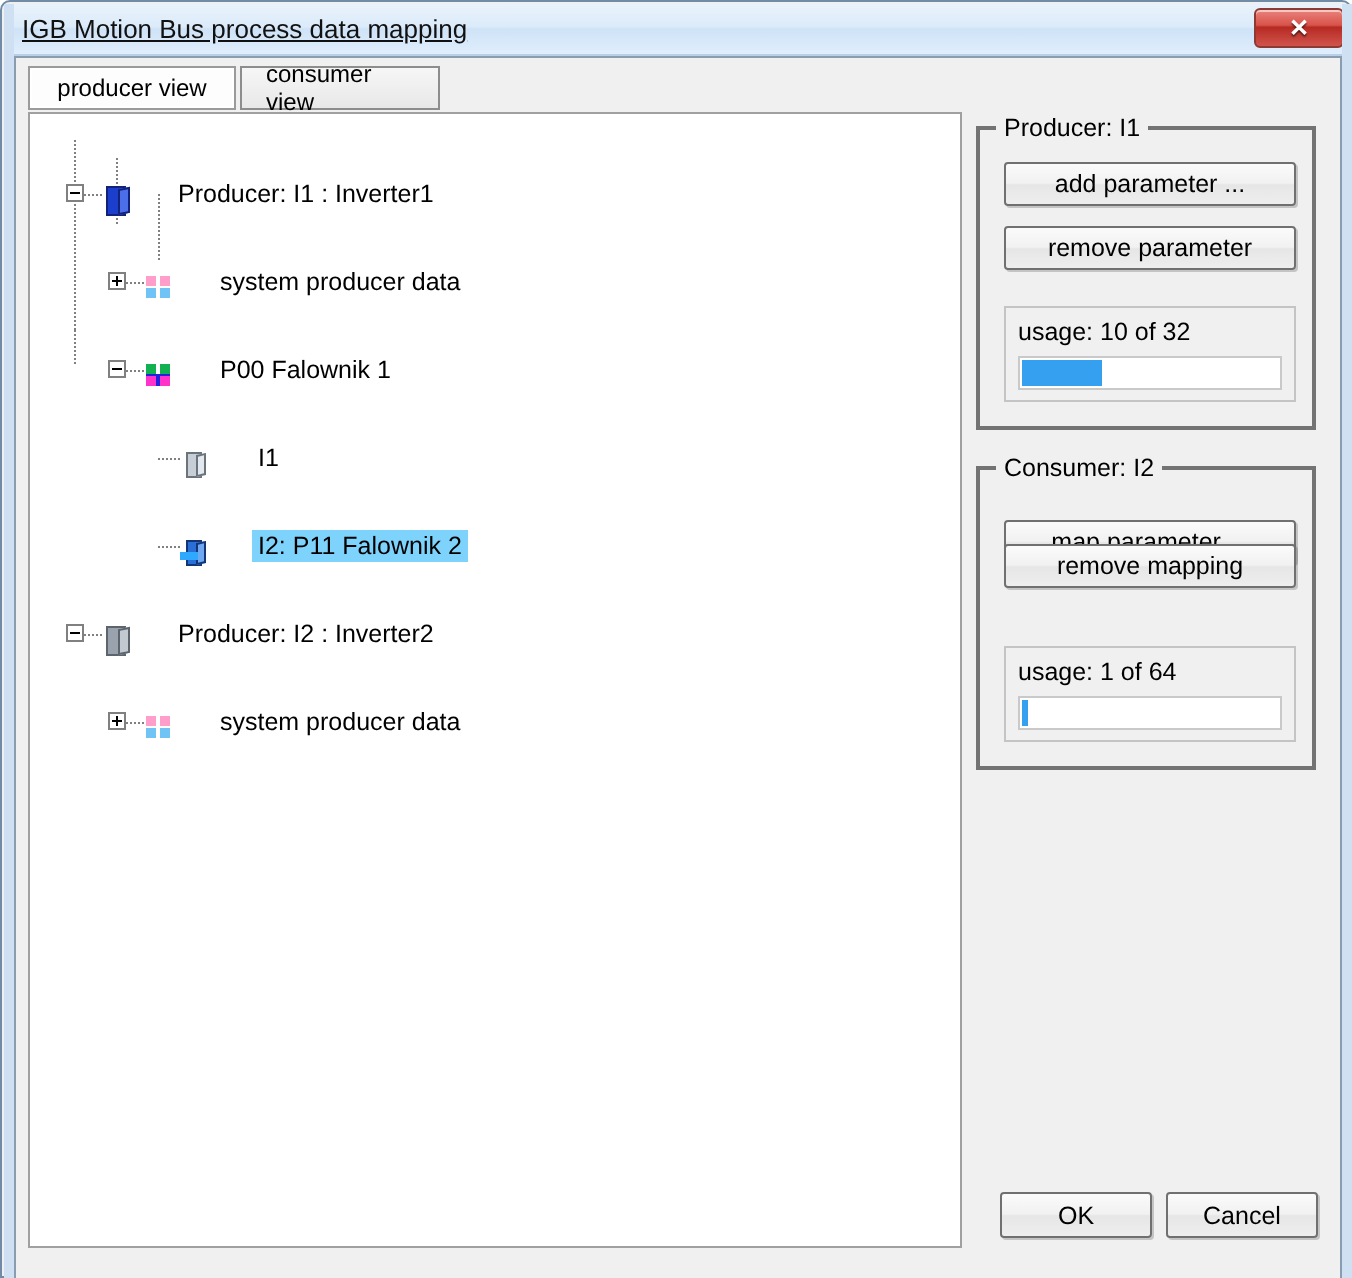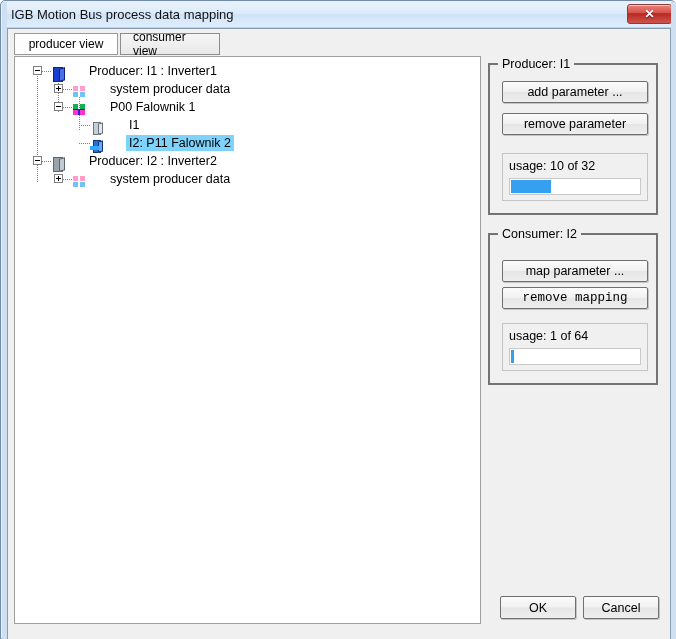--- a/index.html
+++ b/index.html
@@ -43,20 +43,21 @@
     width: 674px; height: 26px;
     box-sizing: border-box;
     background: linear-gradient(to bottom, #e9f2fb 0%, #dcebfa 45%, #cfe3f7 50%, #dfeefc 100%);
     border-radius: 4px 4px 0 0;
     border-bottom: 1px solid #b8cfe5;
   }
   .title-text {
     position: absolute; left: 9px; top: 5px;
     font-size: 13px; color: #111111;
     white-space: nowrap;
+    text-decoration: underline;
   }
   .close-btn {
     position: absolute; right: 4px; top: 2px;
     width: 45px; height: 20px;
     box-sizing: border-box;
     border: 1px solid #8d3a35;
     border-radius: 3px;
     background: linear-gradient(to bottom, #e9837c 0%, #d8534b 42%, #b62a23 48%, #d0544c 100%);
     box-shadow: inset 0 1px 0 rgba(255,255,255,0.55);
     cursor: pointer;
@@ -103,20 +104,21 @@
     overflow: hidden;
   }
   .tree { position: relative; padding: 5px 0 0 0; }
   .tnode {
     position: relative;
     height: 18px;
     display: flex; align-items: center;
     font-size: 12.5px; color: #000000;
     white-space: nowrap;
     cursor: default;
+    margin-top: 26px;
   }
   .tlabel { padding: 0 3px; line-height: 16px; }
   .tnode.selected .tlabel { background: #7dd3fc; }
 
   
   .expander {
     position: absolute; top: 4px;
     width: 9px; height: 9px; box-sizing: border-box;
     border: 1px solid #808080;
     background: #ffffff;
@@ -382,21 +384,21 @@
       </div>
     </div>
   </div>
 
   <div class="groupbox" id="gbConsumer">
     <div class="gb-title">Consumer: I2</div>
 
     <div class="btn btn-wide" style="top:25px;">
       <span>map parameter ...</span>
     </div>
-    <div class="btn btn-wide" style="top:52px;font-family:Liberation Mono, monospace;">
+    <div class="btn btn-wide" style="top:37px;">
       <span>remove mapping</span>
     </div>
 
     <div class="usagebox" style="top:88px;">
       <div class="usage-label">usage: 1 of 64</div>
       <div class="progress">
         <div class="fill" id="consFill" style="width: 2%; background: rgb(54, 160, 240);"></div>
       </div>
     </div>
   </div>

